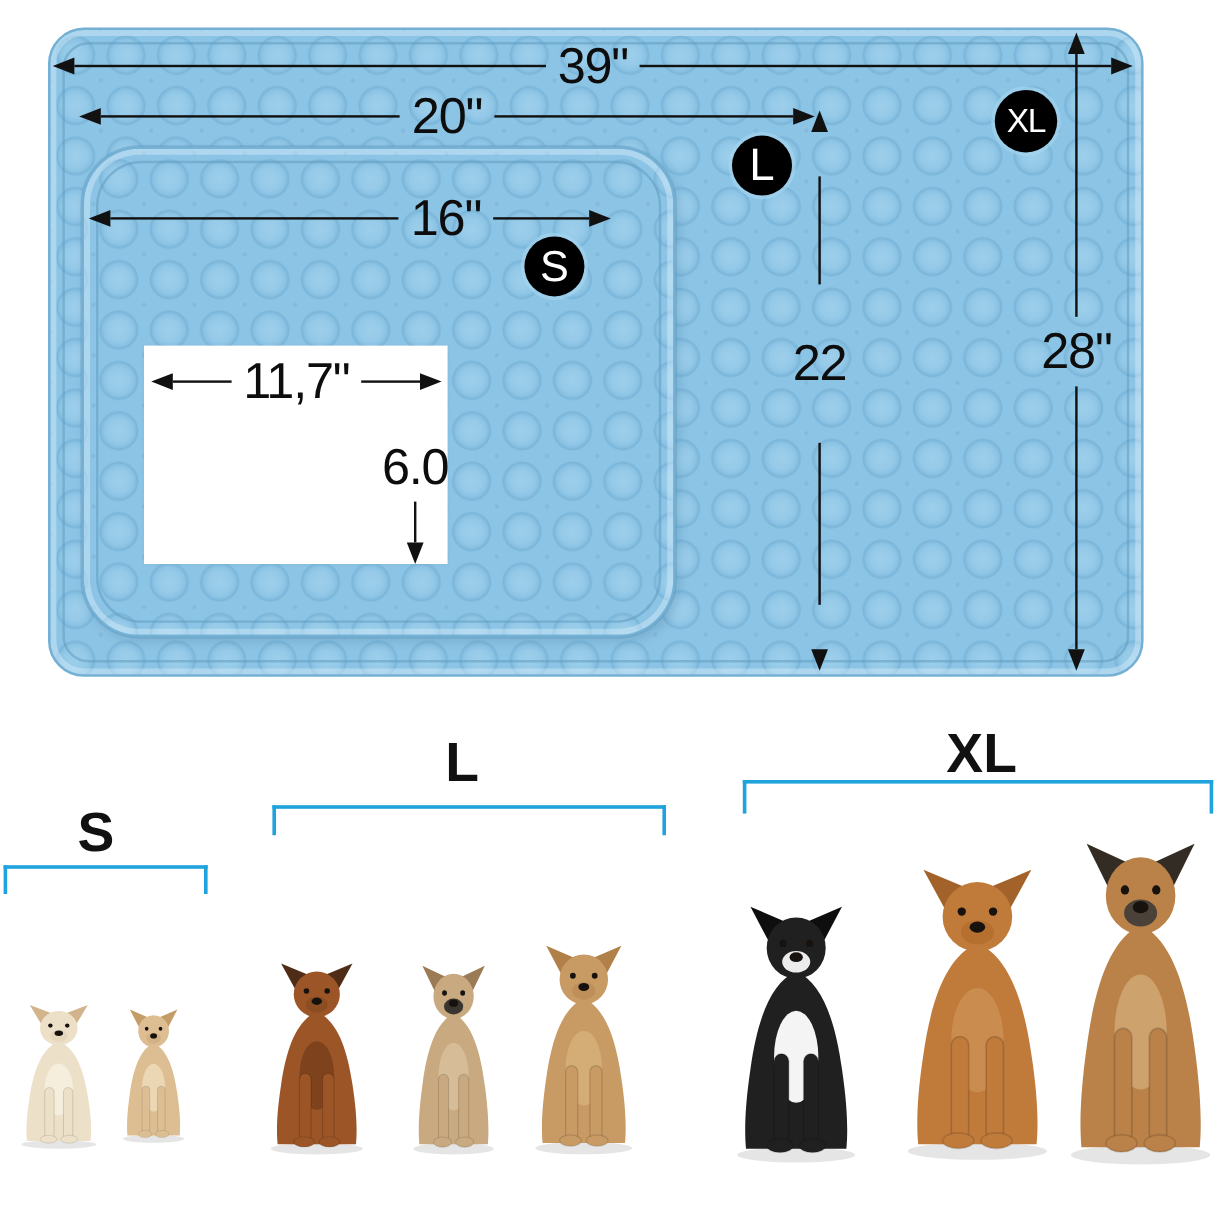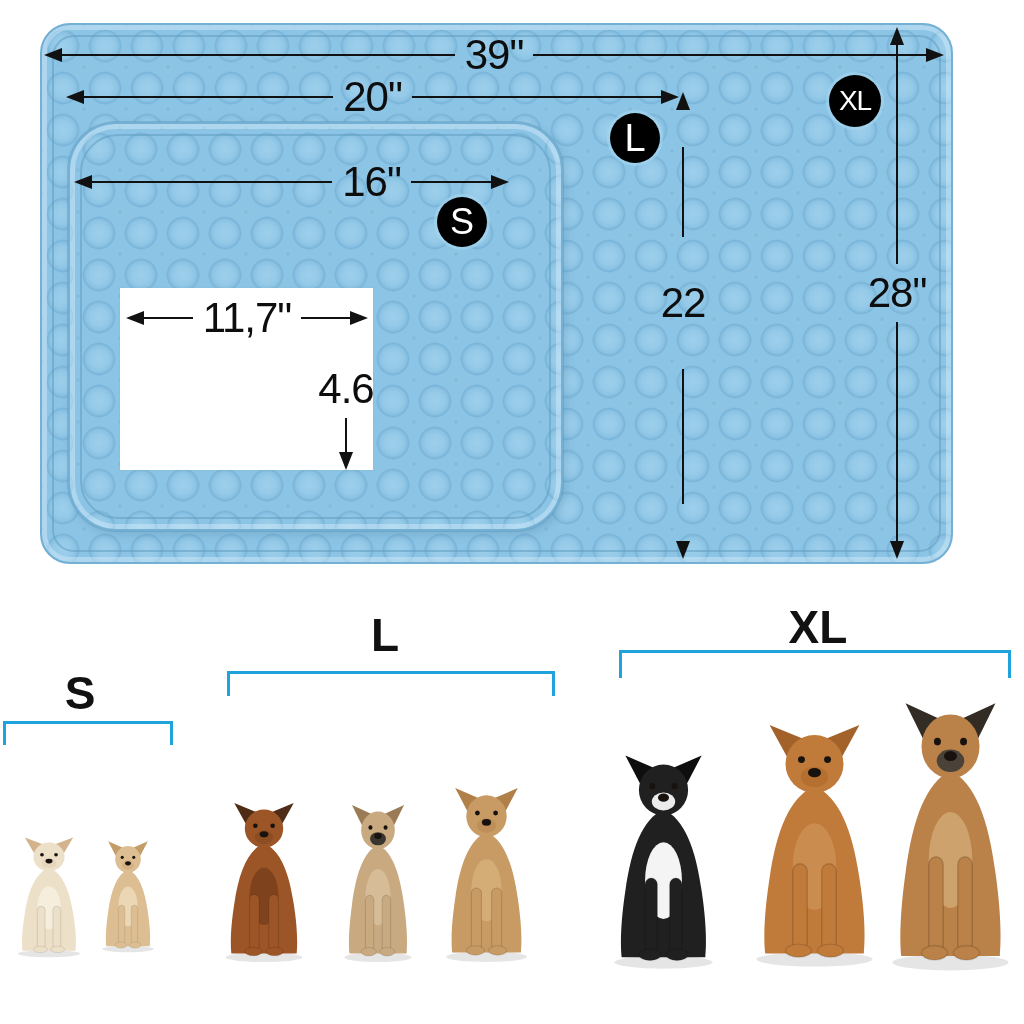--- a/index.html
+++ b/index.html
@@ -127,21 +127,21 @@
 
   <div class="dim v" style="left:880px;top:27px;height:532px;">
     <i class="ah an"></i>
       <span class="seg"></span>
     <b class="dlabel">28"</b>
     <span class="seg"></span>
       <i class="ah as"></i>
   </div>
 
   <div class="dim v" style="left:314px;top:360px;height:110px;width:64px;">
-    <b class="dlabel">4.6</b>
+    <b class="dlabel">6.0</b>
     <span class="seg"></span>
       <i class="ah as"></i>
   </div>
 
   <div class="badge badge-s">S</div>
   <div class="badge badge-l">L</div>
   <div class="badge badge-xl">XL</div>
 
   <div class="group-label" style="left:80px;top:670px;">S</div>
   <div class="group-label" style="left:385px;top:612px;">L</div>

